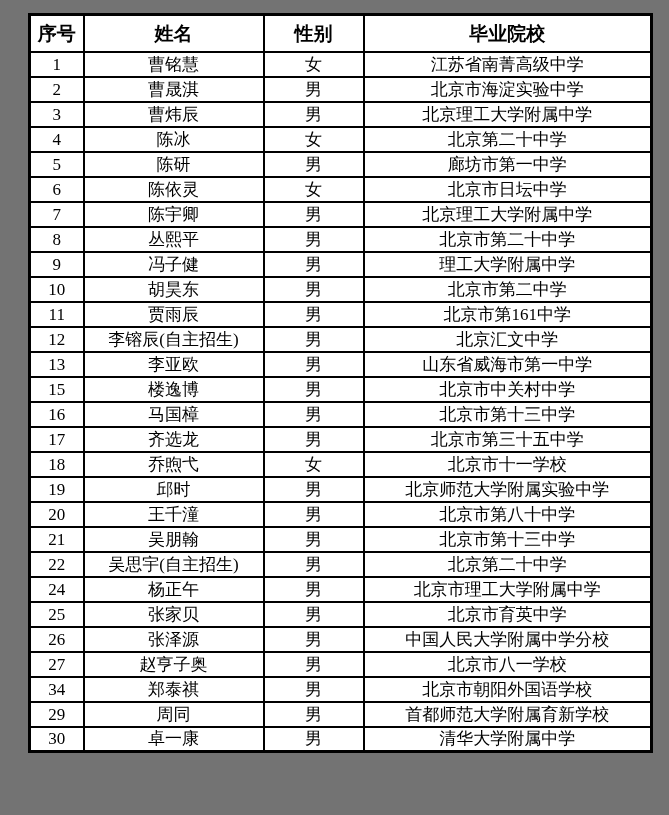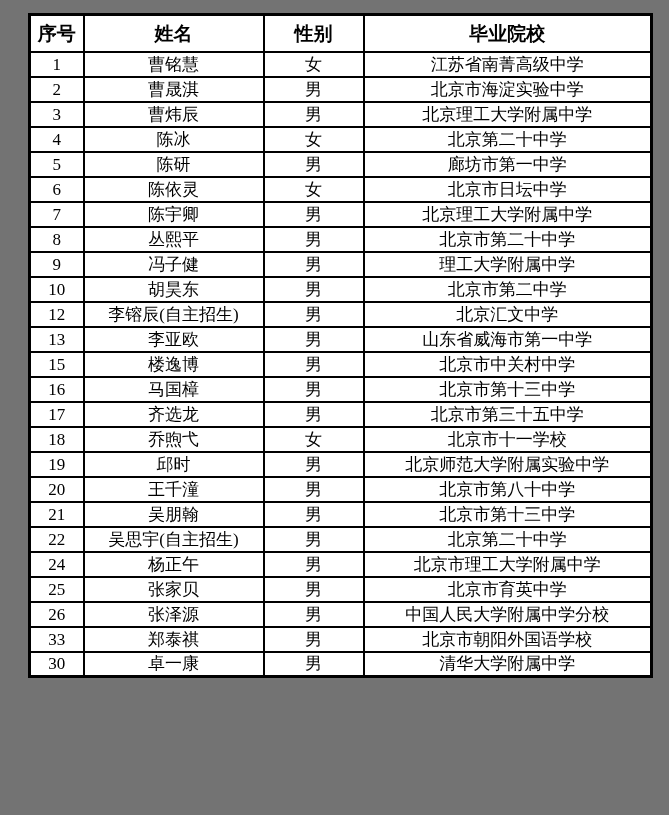--- a/index.html
+++ b/index.html
@@ -135,20 +135,26 @@
     <td>理工大学附属中学</td>
   </tr>
 
   <tr>
     <td class="idx-cell">10</td>
     <td>胡昊东</td>
     <td>男</td>
     <td>北京市第二中学</td>
   </tr>
 
+  <tr>
+    <td class="idx-cell">11</td>
+    <td>贾雨辰</td>
+    <td>男</td>
+    <td>北京市第161中学</td>
+  </tr>
 
   <tr>
     <td class="idx-cell">12</td>
     <td>李镕辰(自主招生)</td>
     <td>男</td>
     <td>北京汇文中学</td>
   </tr>
 
   <tr>
     <td class="idx-cell">13</td>
@@ -229,28 +235,40 @@
     <td>北京市育英中学</td>
   </tr>
 
   <tr>
     <td class="idx-cell">26</td>
     <td>张泽源</td>
     <td>男</td>
     <td>中国人民大学附属中学分校</td>
   </tr>
 
-
-  <tr>
-    <td class="idx-cell">33</td>
+  <tr>
+    <td class="idx-cell">27</td>
+    <td>赵亨子奥</td>
+    <td>男</td>
+    <td>北京市八一学校</td>
+  </tr>
+
+  <tr>
+    <td class="idx-cell">34</td>
     <td>郑泰祺</td>
     <td>男</td>
     <td>北京市朝阳外国语学校</td>
   </tr>
 
+  <tr>
+    <td class="idx-cell">29</td>
+    <td>周同</td>
+    <td>男</td>
+    <td>首都师范大学附属育新学校</td>
+  </tr>
 
   <tr>
     <td class="idx-cell">30</td>
     <td>卓一康</td>
     <td>男</td>
     <td>清华大学附属中学</td>
   </tr>
 </tbody>
   </table>
 </div>

